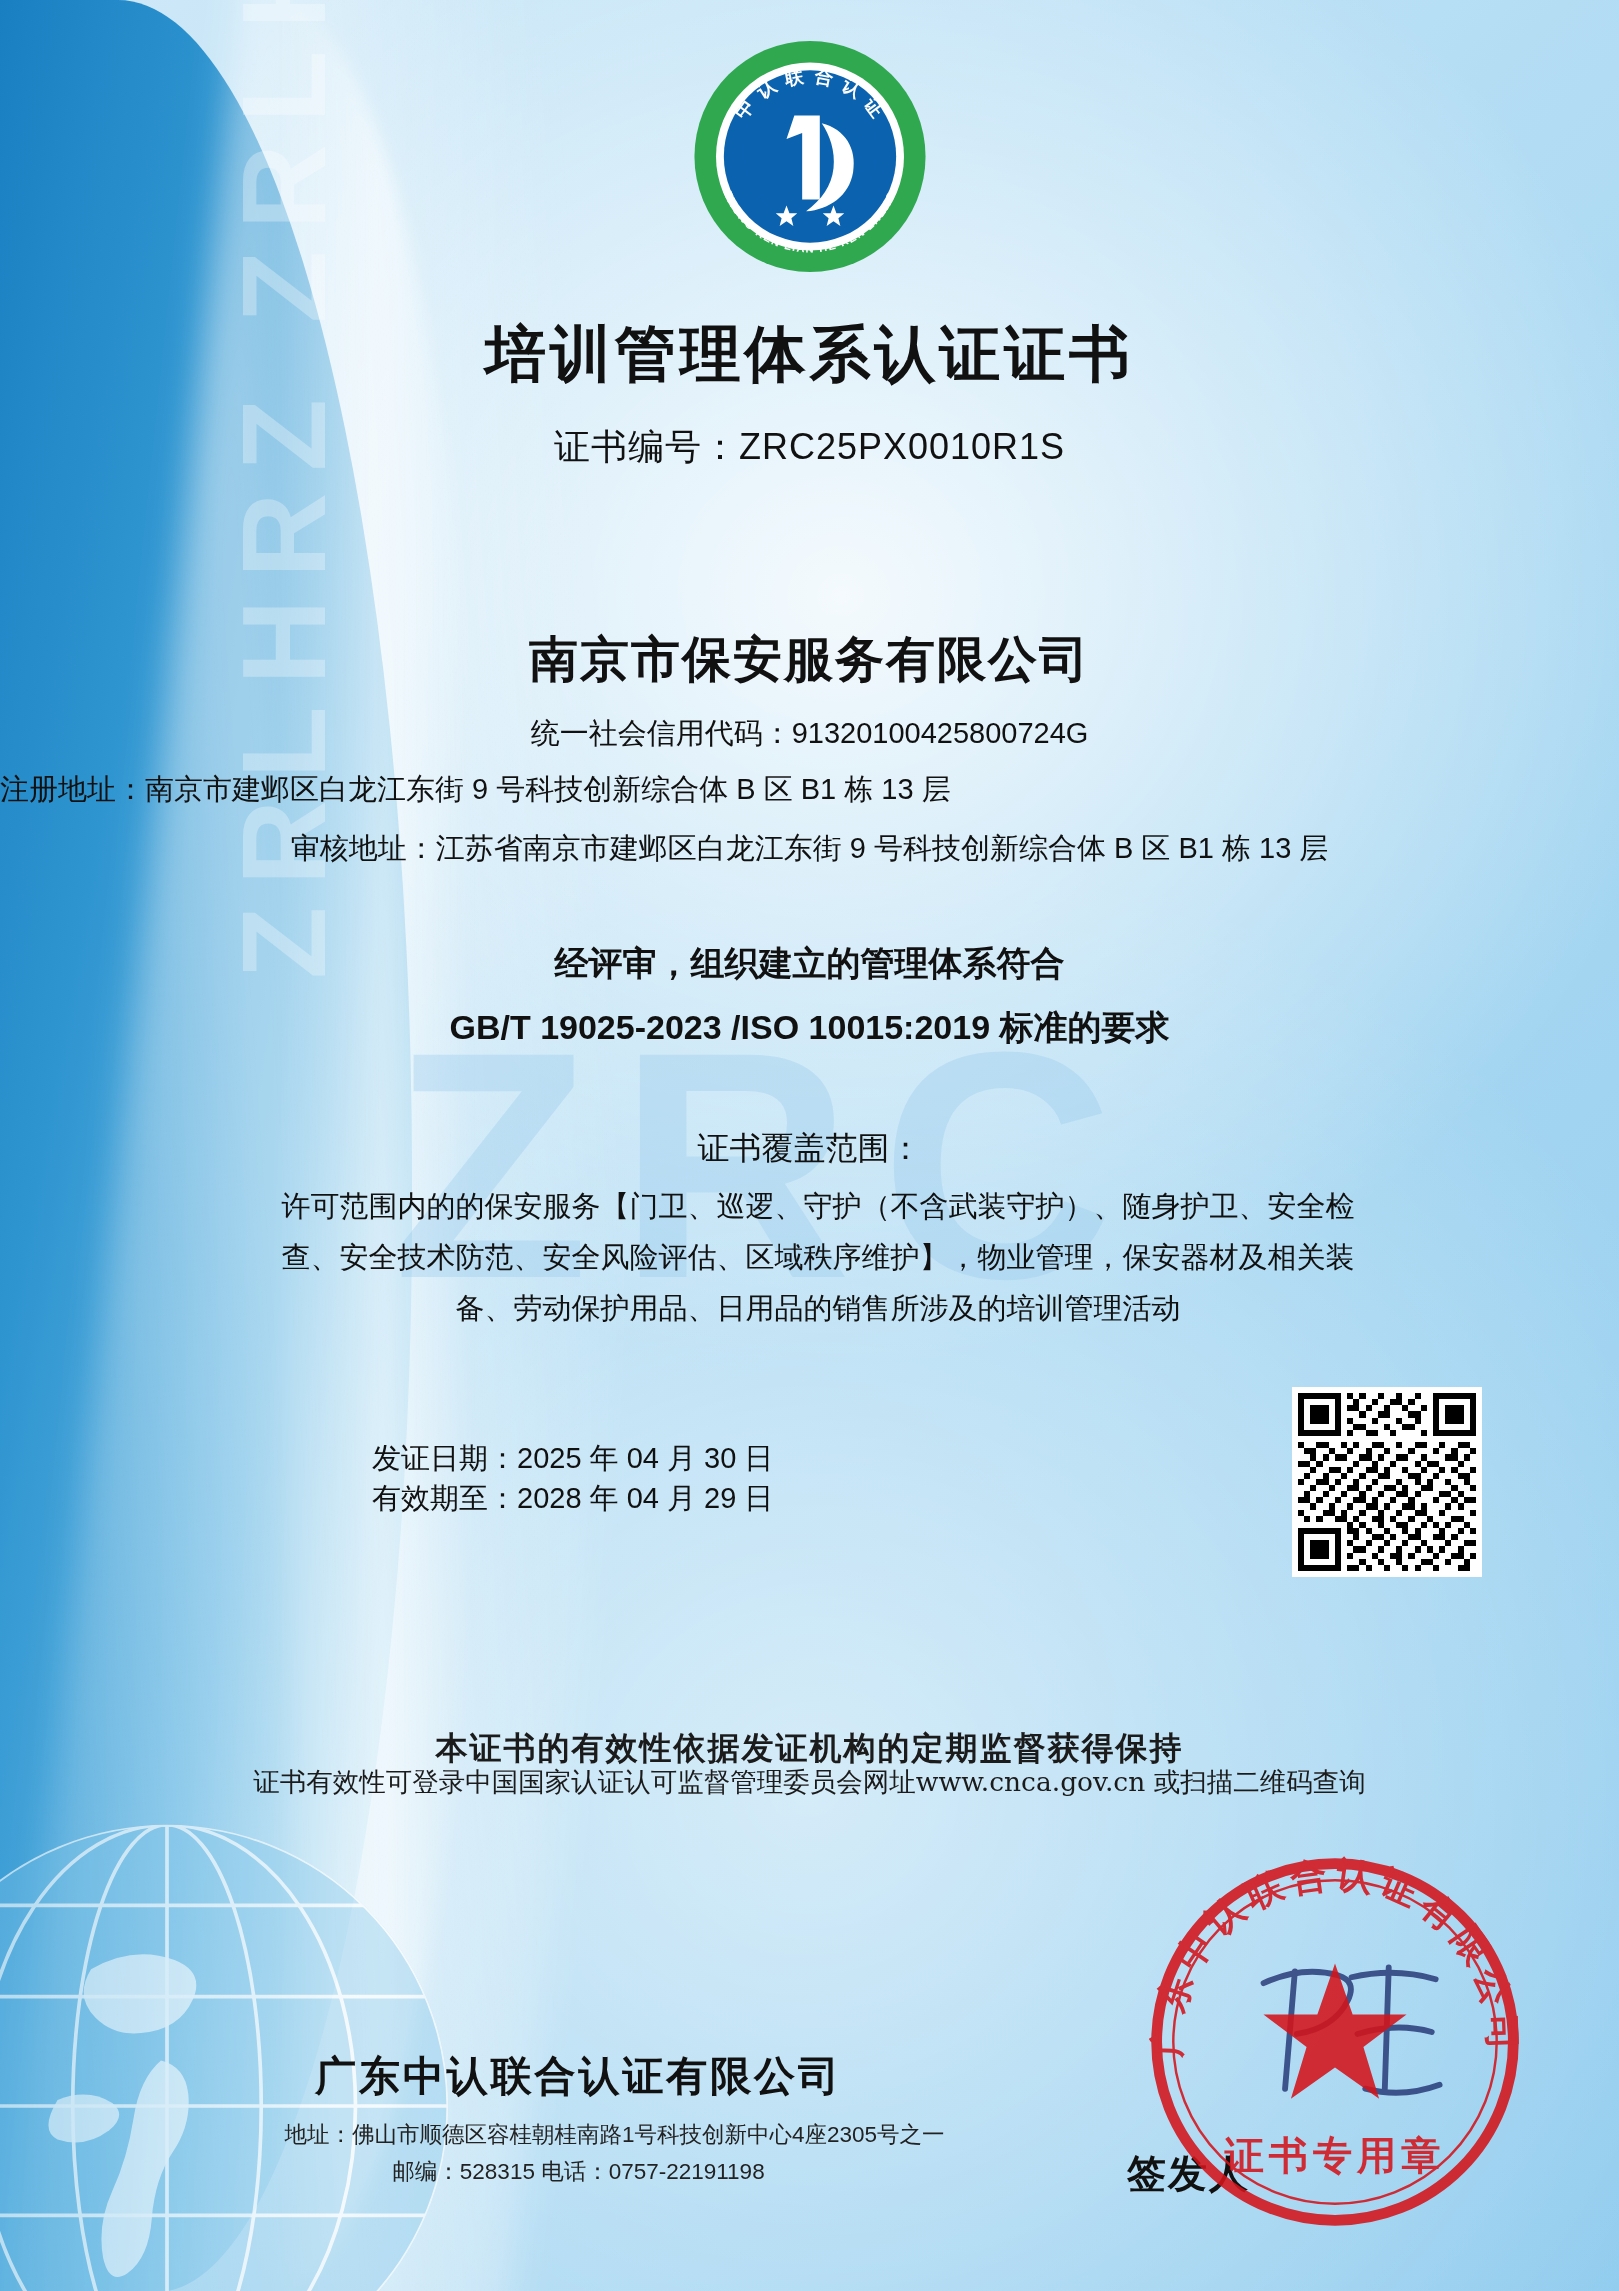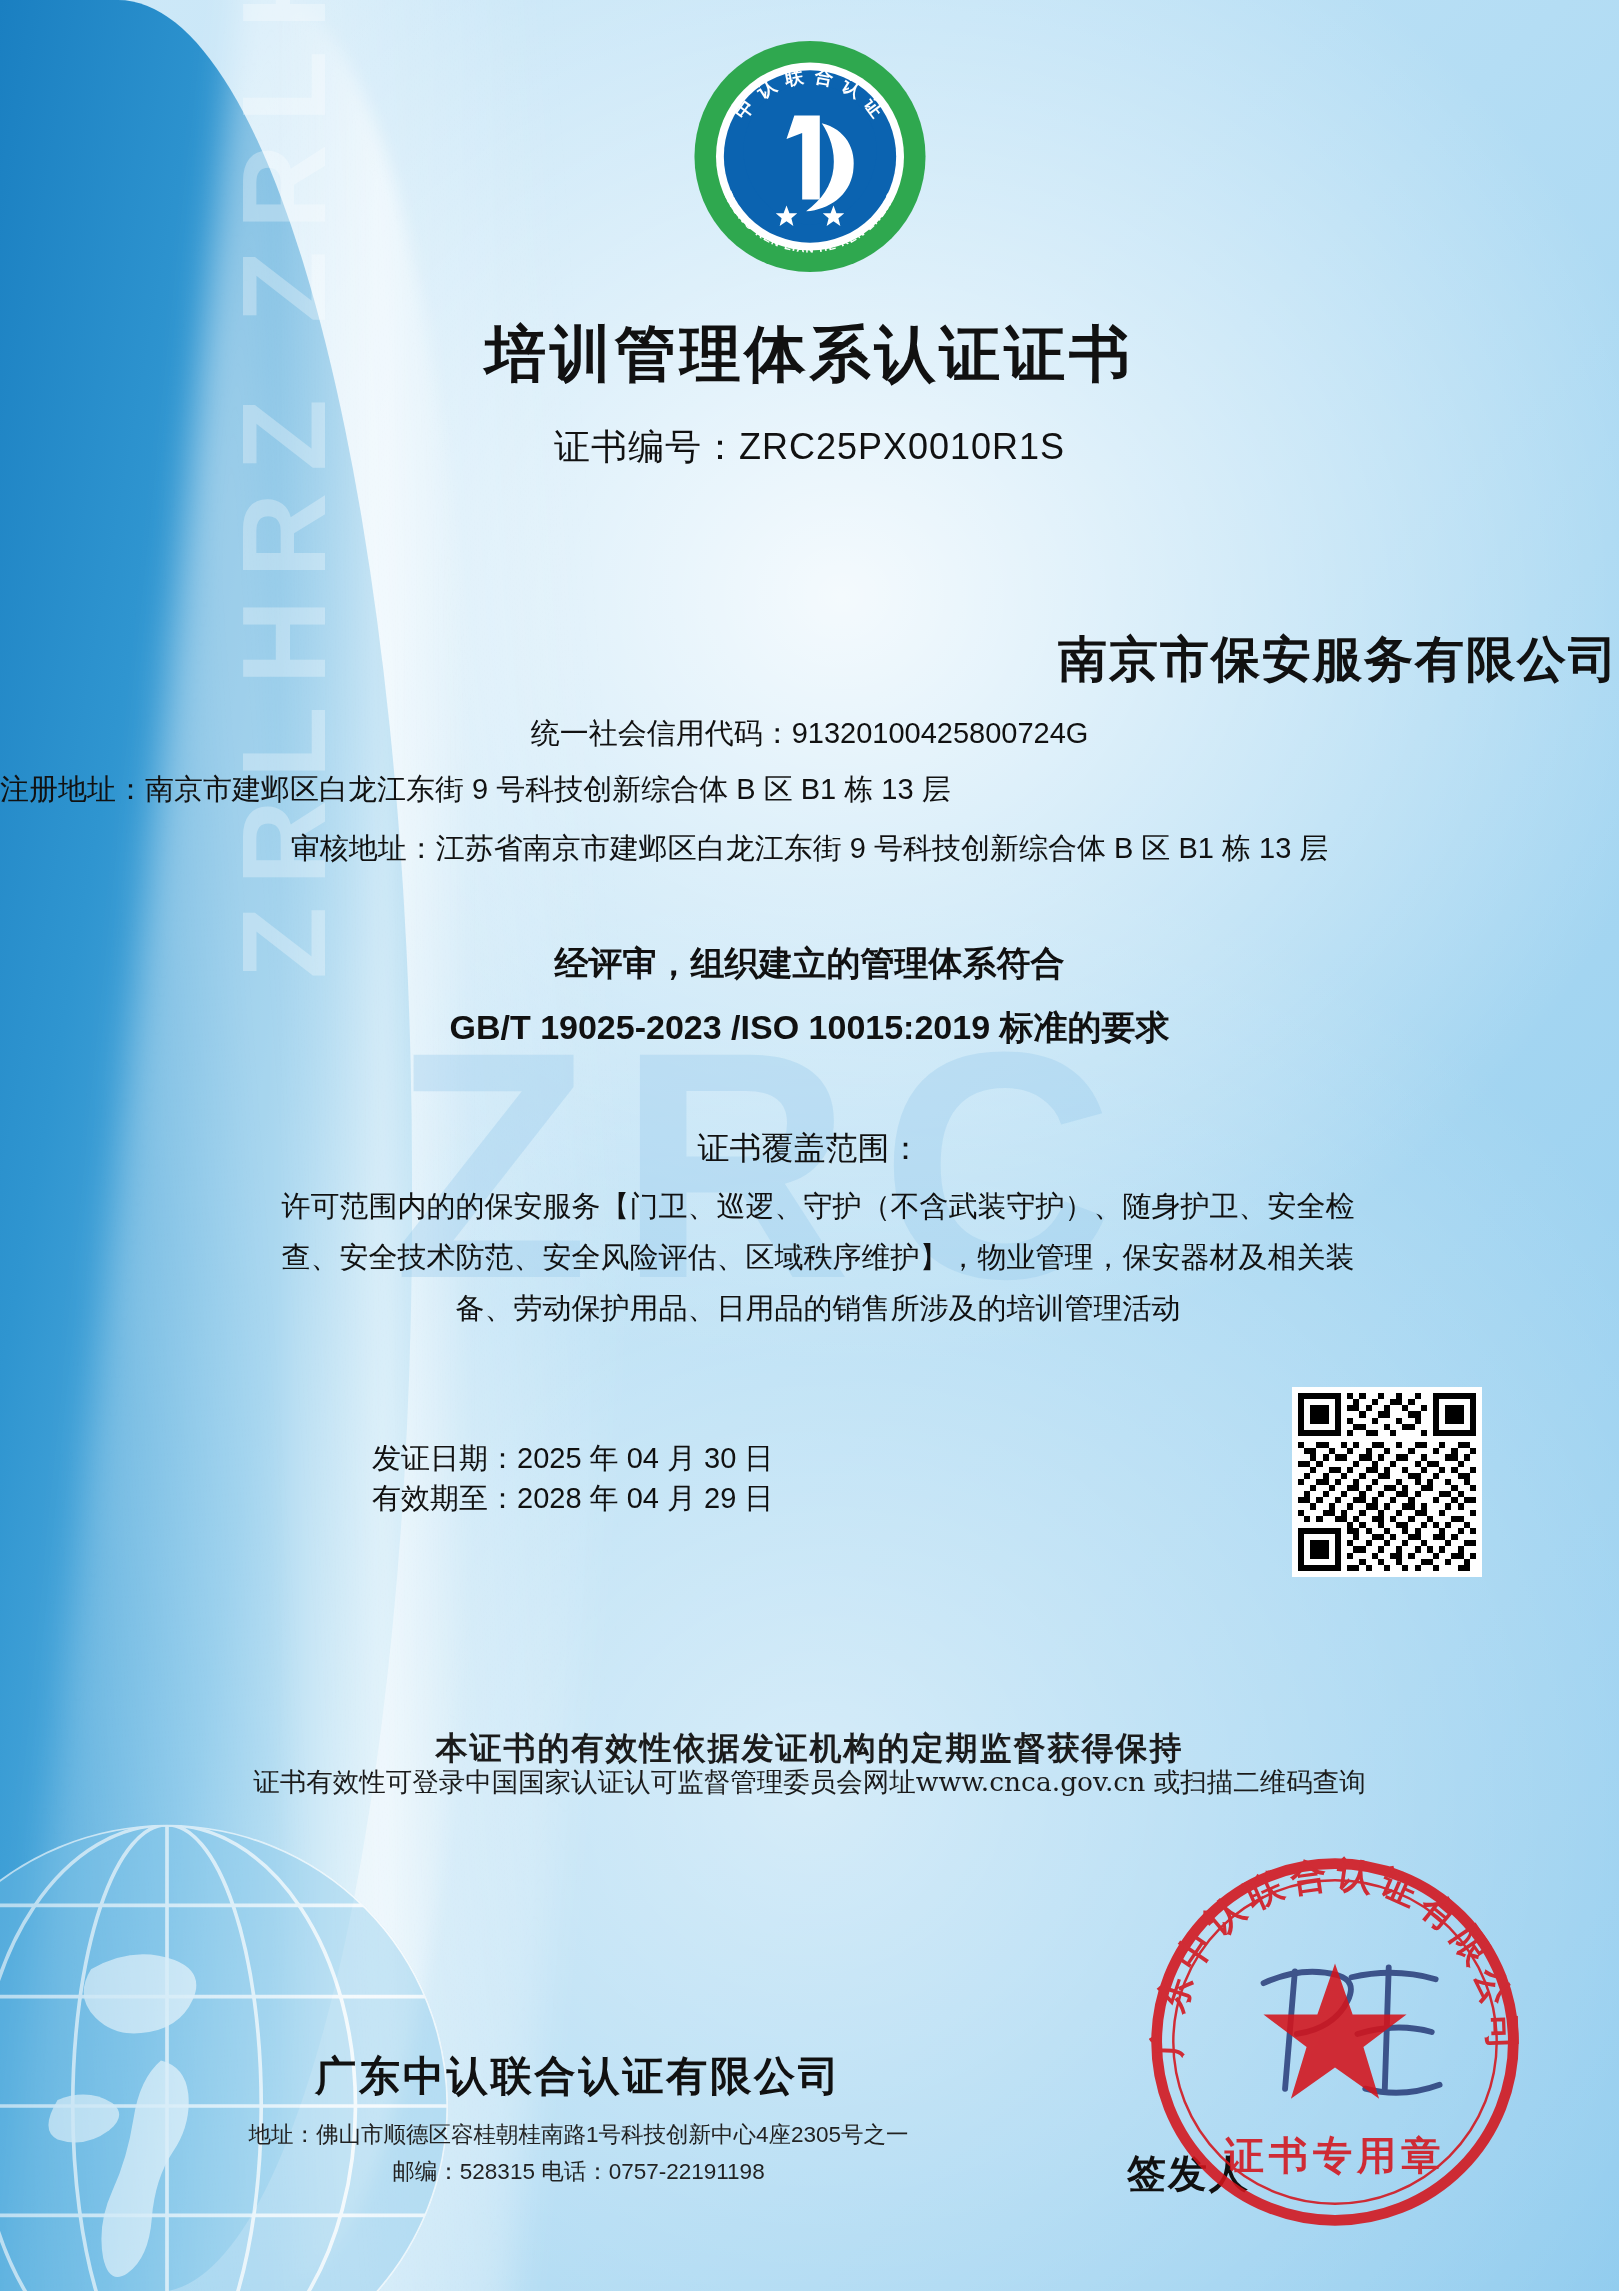--- a/index.html
+++ b/index.html
@@ -139,21 +139,21 @@
     width: 100%;
     text-align: center;
     font-size: 35px;
     color: #111;
     letter-spacing: 11.8px;
   }
   .org-name {
     position: absolute;
     top: 627px;
     width: 100%;
-    text-align: right;
+    text-align: center;
     font-size: 49px;
     font-weight: 700;
     color: #111;
     letter-spacing: 2px;
   }
   .credit-code {
     position: absolute;
     top: 714px;
     width: 100%;
     text-align: center;
@@ -264,20 +264,21 @@
     letter-spacing: 2.9px;
   }
   .issuer-addr {
     position: absolute;
     top: 2119px;
     left: 0;
     width: 1157px;
     text-align: center;
     font-size: 22.5px;
     color: #222;
+    padding-left: 36px;
   }
   .issuer-contact {
     position: absolute;
     top: 2156px;
     left: 0;
     width: 1157px;
     text-align: center;
     font-size: 22.5px;
     color: #222;
   }

